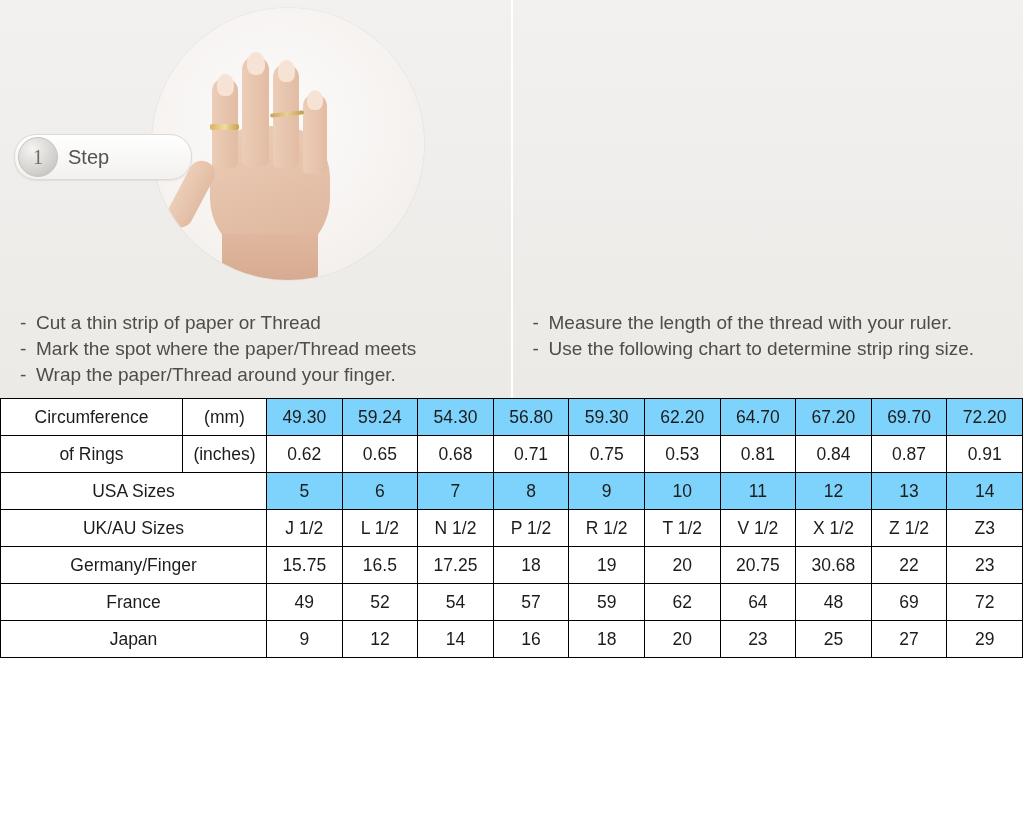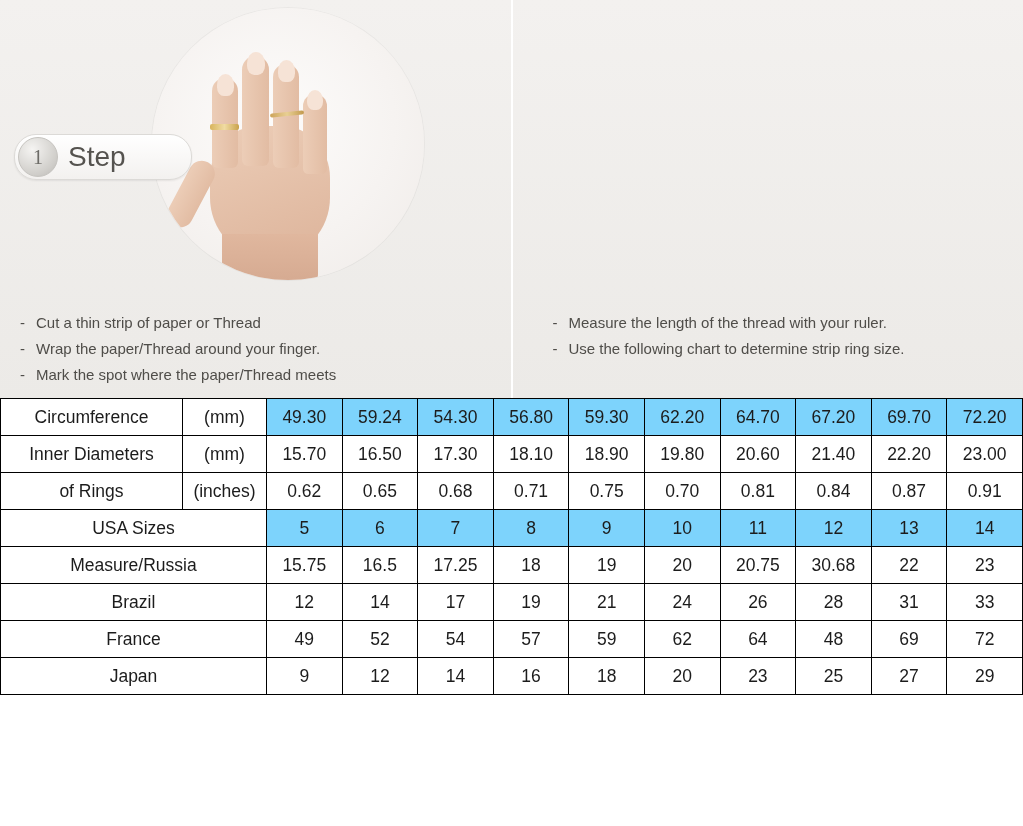--- a/index.html
+++ b/index.html
@@ -110,34 +110,34 @@
     background: radial-gradient(circle at 35% 30%, #f5f4f2 0%, #cfcdc9 70%, #b9b7b3 100%);
     border: 1px solid #c6c4c0;
     display: flex;
     align-items: center;
     justify-content: center;
     font-size: 20px;
     color: #6d6b67;
     font-family: "Liberation Serif", serif;
   }
   .step-word {
-    font-size: 28px;
+    font-size: 20px;
     color: #55534f;
     font-family: "Liberation Sans", sans-serif;
   }
 
   
   .bullets {
     position: absolute;
     bottom: 10px;
     left: 20px;
     right: 8px;
   }
   .bullets div {
-    font-size: 15px;
+    font-size: 19px;
     color: #4f4d49;
     line-height: 26px;
     white-space: nowrap;
   }
   .bullets .dash { display:inline-block; width:16px; }
 
   
   .chart-wrap {
     position: absolute;
     left: 0;
@@ -211,28 +211,28 @@
         <div class="thread" style="left:118px; top:104px; width:34px;"></div>
       </div>
 
       <div class="step-pill one">
         <div class="step-num">1</div>
         <div class="step-word">Step</div>
       </div>
 
       <div class="bullets">
         <div><span class="dash">-</span><span>Cut a thin strip of paper or Thread</span></div>
+        <div><span class="dash">-</span><span>Mark the spot where the paper/Thread meets</span></div>
         <div><span class="dash">-</span><span>Wrap the paper/Thread around your finger.</span></div>
-        <div><span class="dash">-</span><span>Mark the spot where the paper/Thread meets</span></div>
       </div>
     </div>
 
     <div class="step-panel right">
 
-      <div class="bullets" style="bottom:36px;margin-left:20px;">
+      <div class="bullets" style="bottom:36px;">
         <div><span class="dash">-</span><span>Measure the length of the thread with your ruler.</span></div>
         <div><span class="dash">-</span><span>Use the following chart to determine strip ring size.</span></div>
       </div>
     </div>
   </div>
 
   <div class="chart-wrap">
     <table class="size-chart">
       <colgroup>
         <col class="col-label">
@@ -249,92 +249,78 @@
           <td class="shaded">56.80</td>
           <td class="shaded">59.30</td>
           <td class="shaded">62.20</td>
           <td class="shaded">64.70</td>
           <td class="shaded">67.20</td>
           <td class="shaded">69.70</td>
           <td class="shaded">72.20</td>
         </tr>
 
 
-        <tr>
-          <td class="rowlabel-c">Inner Diameters</td>
-          <td class="unit">(mm)</td>
-          <td>15.70</td>
-          <td>16.50</td>
-          <td>17.30</td>
-          <td>18.10</td>
-          <td>18.90</td>
-          <td>19.80</td>
-          <td>20.60</td>
-          <td>21.40</td>
-          <td>22.20</td>
-          <td>23.00</td>
-        </tr>
 
         <tr>
           <td class="rowlabel-c">of Rings</td>
           <td class="unit">(inches)</td>
           <td>0.62</td>
           <td>0.65</td>
           <td>0.68</td>
           <td>0.71</td>
           <td>0.75</td>
-          <td>0.70</td>
+          <td>0.53</td>
           <td>0.81</td>
           <td>0.84</td>
           <td>0.87</td>
           <td>0.91</td>
         </tr>
 
         <tr>
           <td class="rowlabel" colspan="2">USA Sizes</td>
           <td class="shaded">5</td>
           <td class="shaded">6</td>
           <td class="shaded">7</td>
           <td class="shaded">8</td>
           <td class="shaded">9</td>
           <td class="shaded">10</td>
           <td class="shaded">11</td>
           <td class="shaded">12</td>
           <td class="shaded">13</td>
           <td class="shaded">14</td>
         </tr>
 
-
-        <tr>
-          <td class="rowlabel" colspan="2">Measure/Russia</td>
+        <tr>
+          <td class="rowlabel" colspan="2">UK/AU Sizes</td>
+          <td>J 1/2</td>
+          <td>L 1/2</td>
+          <td>N 1/2</td>
+          <td>P 1/2</td>
+          <td>R 1/2</td>
+          <td>T 1/2</td>
+          <td>V 1/2</td>
+          <td>X 1/2</td>
+          <td>Z 1/2</td>
+          <td>Z3</td>
+        </tr>
+
+        <tr>
+          <td class="rowlabel" colspan="2">Germany/Finger</td>
           <td>15.75</td>
           <td>16.5</td>
           <td>17.25</td>
           <td>18</td>
           <td>19</td>
           <td>20</td>
           <td>20.75</td>
           <td>30.68</td>
           <td>22</td>
           <td>23</td>
         </tr>
 
-        <tr>
-          <td class="rowlabel" colspan="2">Brazil</td>
-          <td>12</td>
-          <td>14</td>
-          <td>17</td>
-          <td>19</td>
-          <td>21</td>
-          <td>24</td>
-          <td>26</td>
-          <td>28</td>
-          <td>31</td>
-          <td>33</td>
-        </tr>
 
 
         <tr>
           <td class="rowlabel" colspan="2">France</td>
           <td>49</td>
           <td>52</td>
           <td>54</td>
           <td>57</td>
           <td>59</td>
           <td>62</td>

